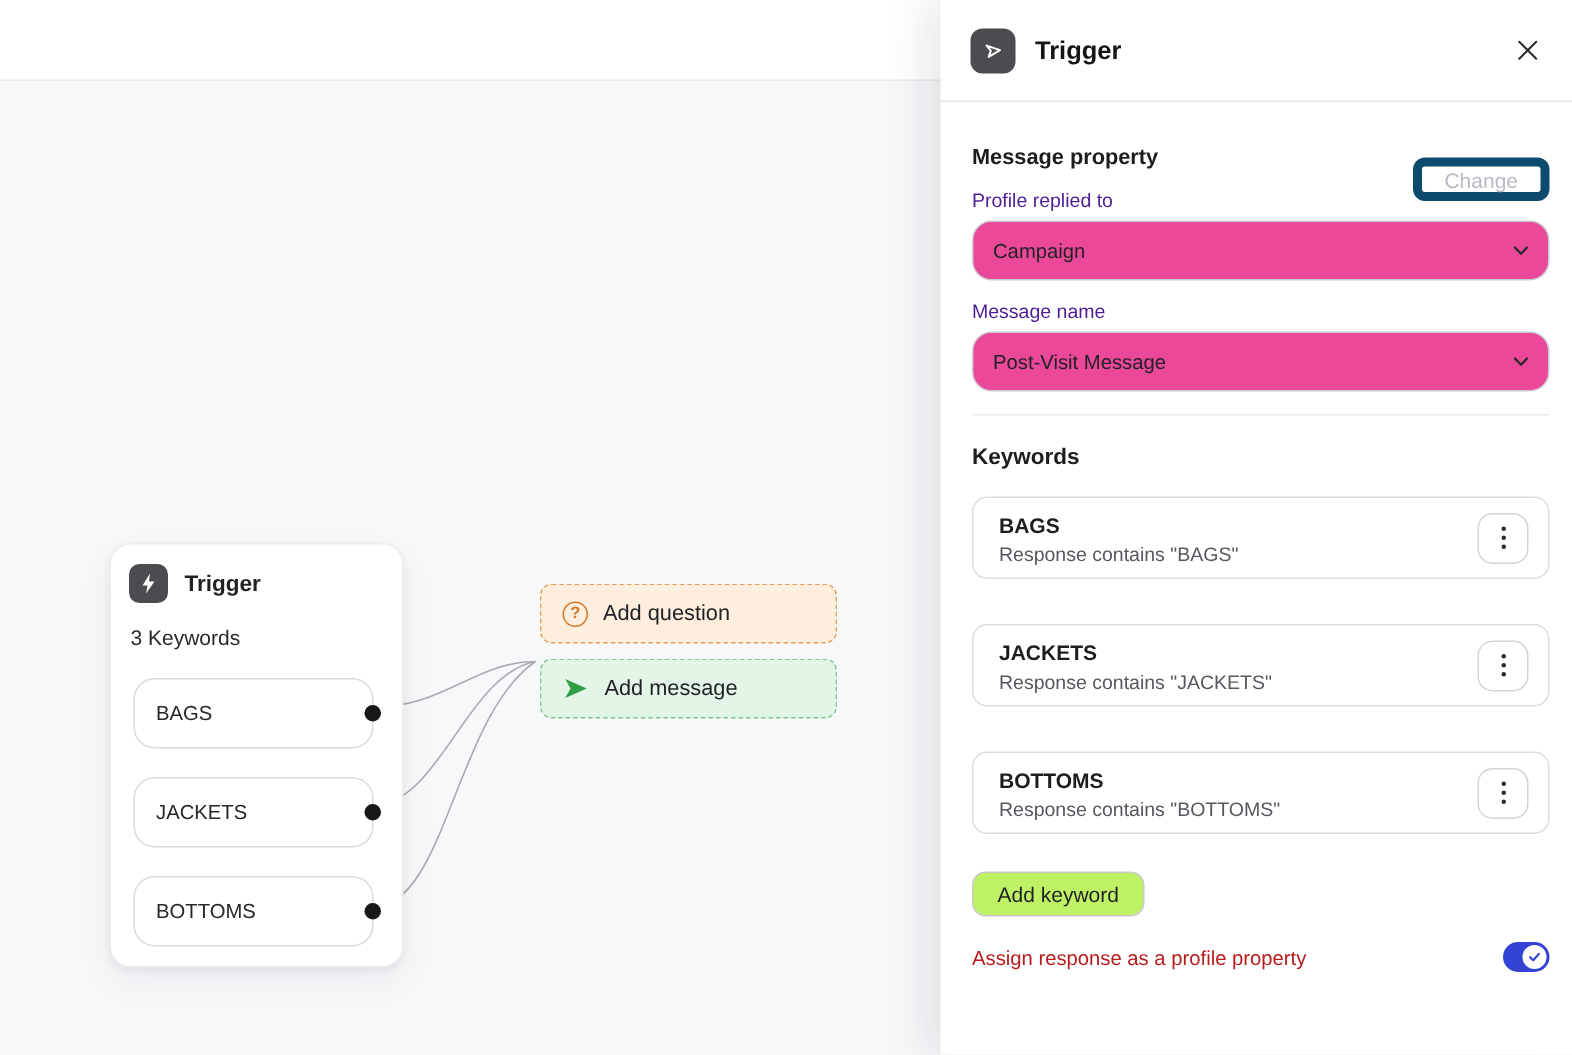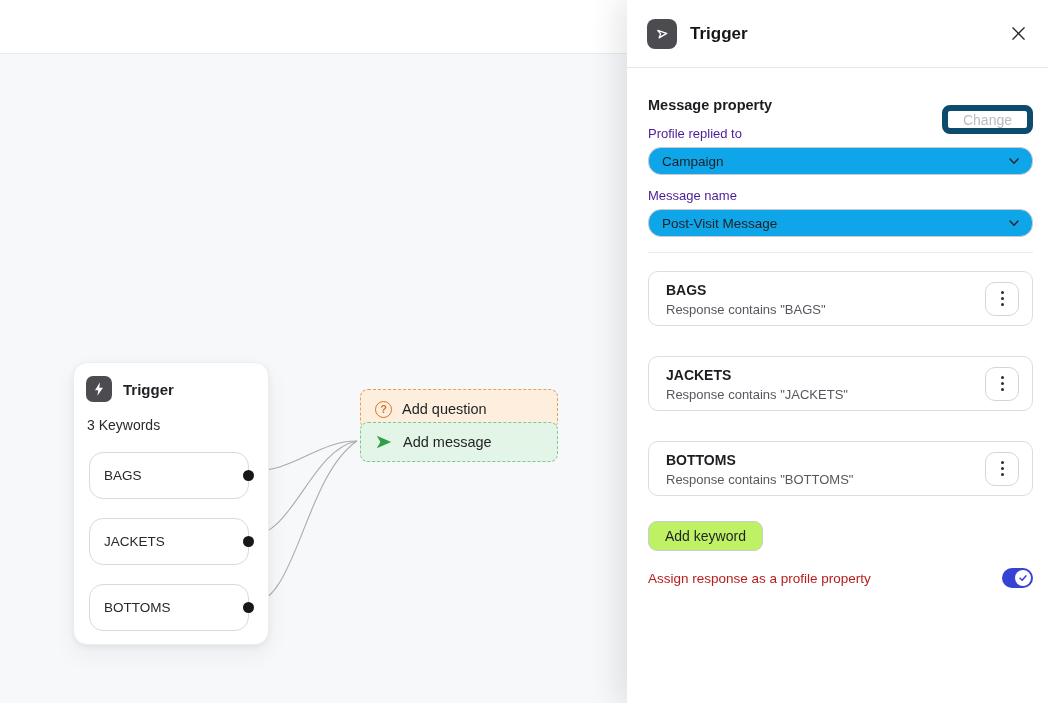--- a/index.html
+++ b/index.html
@@ -41,21 +41,21 @@
     position:absolute; right:-6px; top:50%; margin-top:-5.5px;
     width:11px; height:11px; border-radius:50%; background:#17181a;
   }
 
   .canvas-action {
     position:absolute; left:360px; width:198px; height:40px; z-index:3;
     border-radius:8px; display:flex; align-items:center; gap:10px; padding-left:14px;
     font-size:14.5px; font-weight:500; color:#1f2124; cursor:pointer;
   }
   .add-question { top:389px; background:#fdeedd; border:1.5px dashed #e2a05c; }
-  .add-message  { top:422px; background:#e3f5e7; border:1.5px dashed #83c493; }
+  .add-message  { top:439px; background:#e3f5e7; border:1.5px dashed #83c493; }
   .q-icon {
     width:17px; height:17px; border-radius:50%; border:1.6px solid #d2772a;
     color:#d2772a; font-size:11px; font-weight:700;
     display:flex; align-items:center; justify-content:center; flex:0 0 auto;
   }
 
   
   .panel {
     position:absolute; right:0; top:0; width:421px; height:703px; z-index:5;
     background:#ffffff; box-shadow:-10px 0 28px rgba(20,22,30,.10);
@@ -79,22 +79,22 @@
   .type-value { font-size:14.5px; font-weight:700; color:#1b1d20; margin-top:7px; }
   .change-btn {
     position:absolute; right:0; top:8px; height:29px; padding:0 15px;
     background:#ffffff; border:6px solid #0c4a6e; border-radius:8px;
     font-size:14px; font-weight:500; color:#b8bbc3; cursor:default;
     display:flex; align-items:center;
   }
 
   .field-label { font-size:13px; color:#4c1d95; margin-top:13px; }
   .select-box {
-    margin-top:6px; height:28px; border:1px solid #c8cacf; border-radius:13px;
-    background:#0ea5e9; display:flex; align-items:center; justify-content:space-between;
+    margin-top:6px; height:40px; border:1px solid #c8cacf; border-radius:13px;
+    background:#ec4899; display:flex; align-items:center; justify-content:space-between;
     padding:0 12px 0 13px; font-size:13.5px; color:#1f2124; cursor:pointer;
   }
 
   .section-divider { height:1px; background:#e9eaec; margin-top:15px; }
   .keywords-heading { font-size:15px; font-weight:700; color:#1b1d20; margin-top:19px; }
 
   .kw-card {
     position:relative; height:55px; margin-top:30px;
     border:1px solid #dcdde1; border-radius:10px; background:#fff;
     padding:10px 60px 0 17px;
@@ -220,20 +220,21 @@
       <span>Post-Visit Message</span>
       <span style="display:flex;">
         <svg width="12" height="12" viewBox="0 0 12 12">
             <path d="M2 4 L6 8.2 L10 4" fill="none" stroke="#26282c" stroke-width="1.5" stroke-linecap="round" stroke-linejoin="round"></path>
           </svg>
       </span>
     </div>
 
     <div class="section-divider"></div>
 
+    <div class="keywords-heading">Keywords</div>
 
     <div class="kw-card first">
       <div class="kw-name">BAGS</div>
       <div class="kw-cond">Response contains "BAGS"</div>
       <div class="kebab-btn">
           <i></i>
           <i></i>
           <i></i>
         </div>
     </div>

